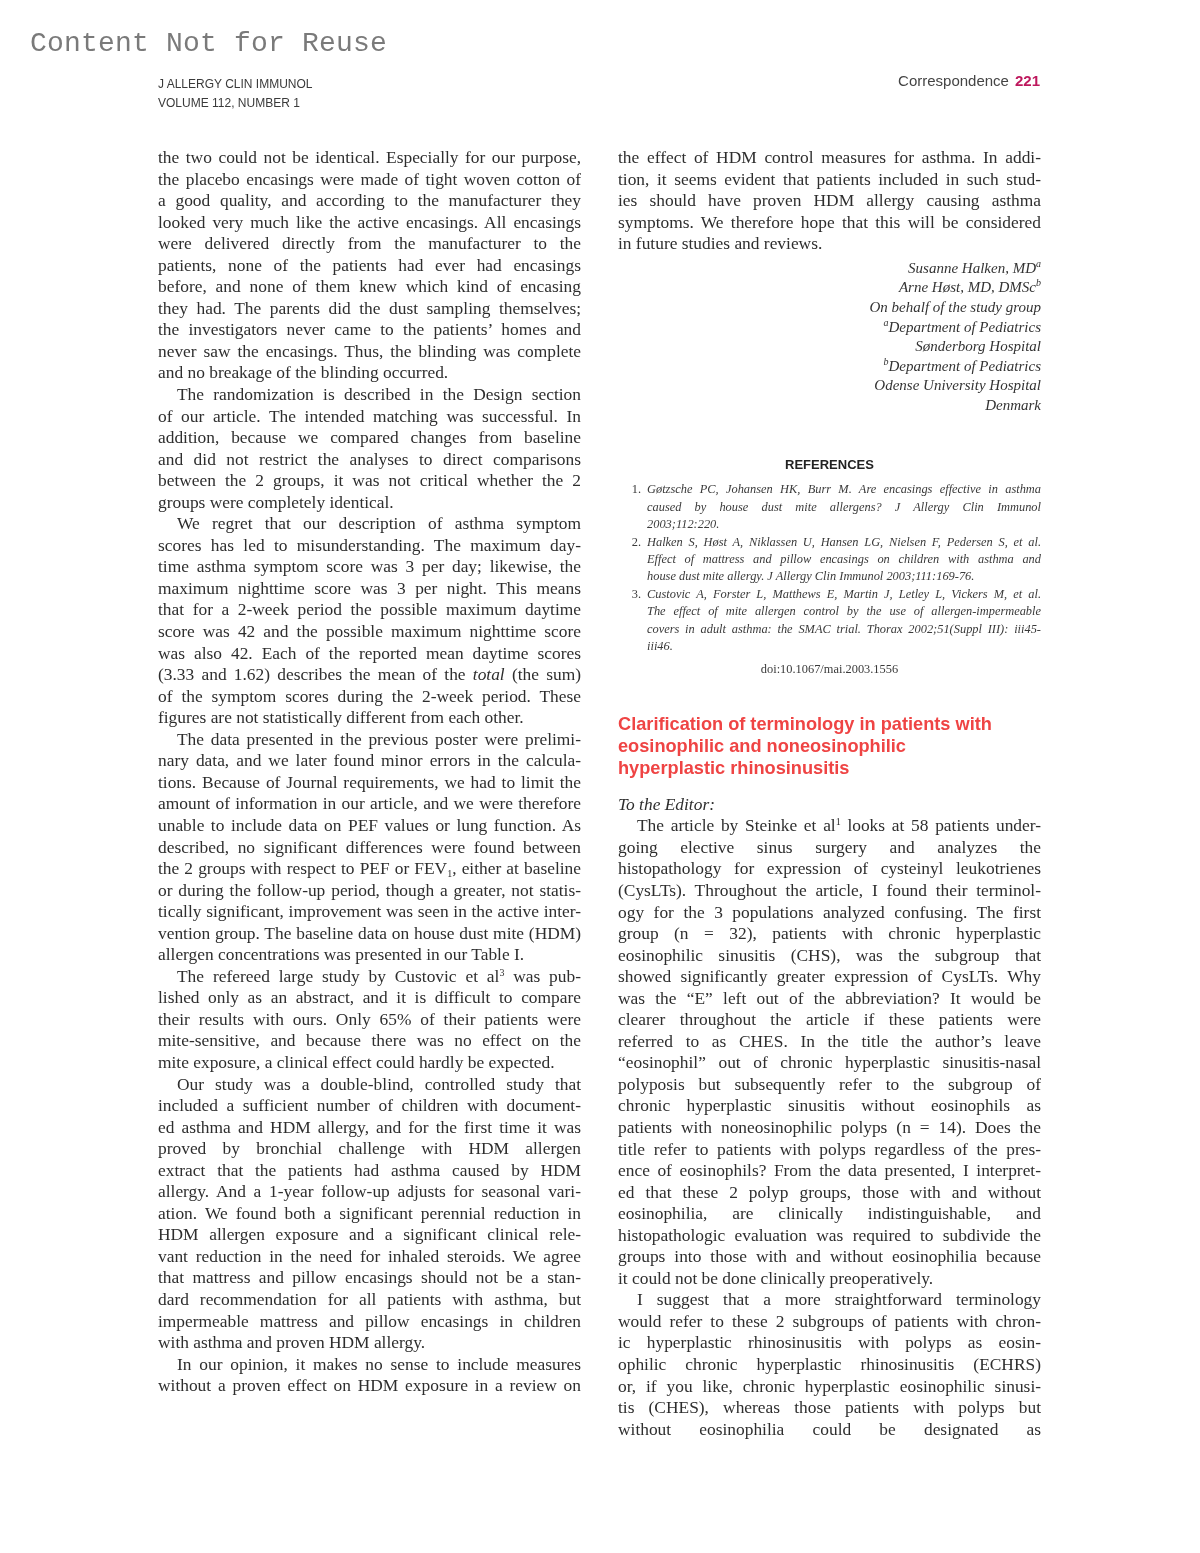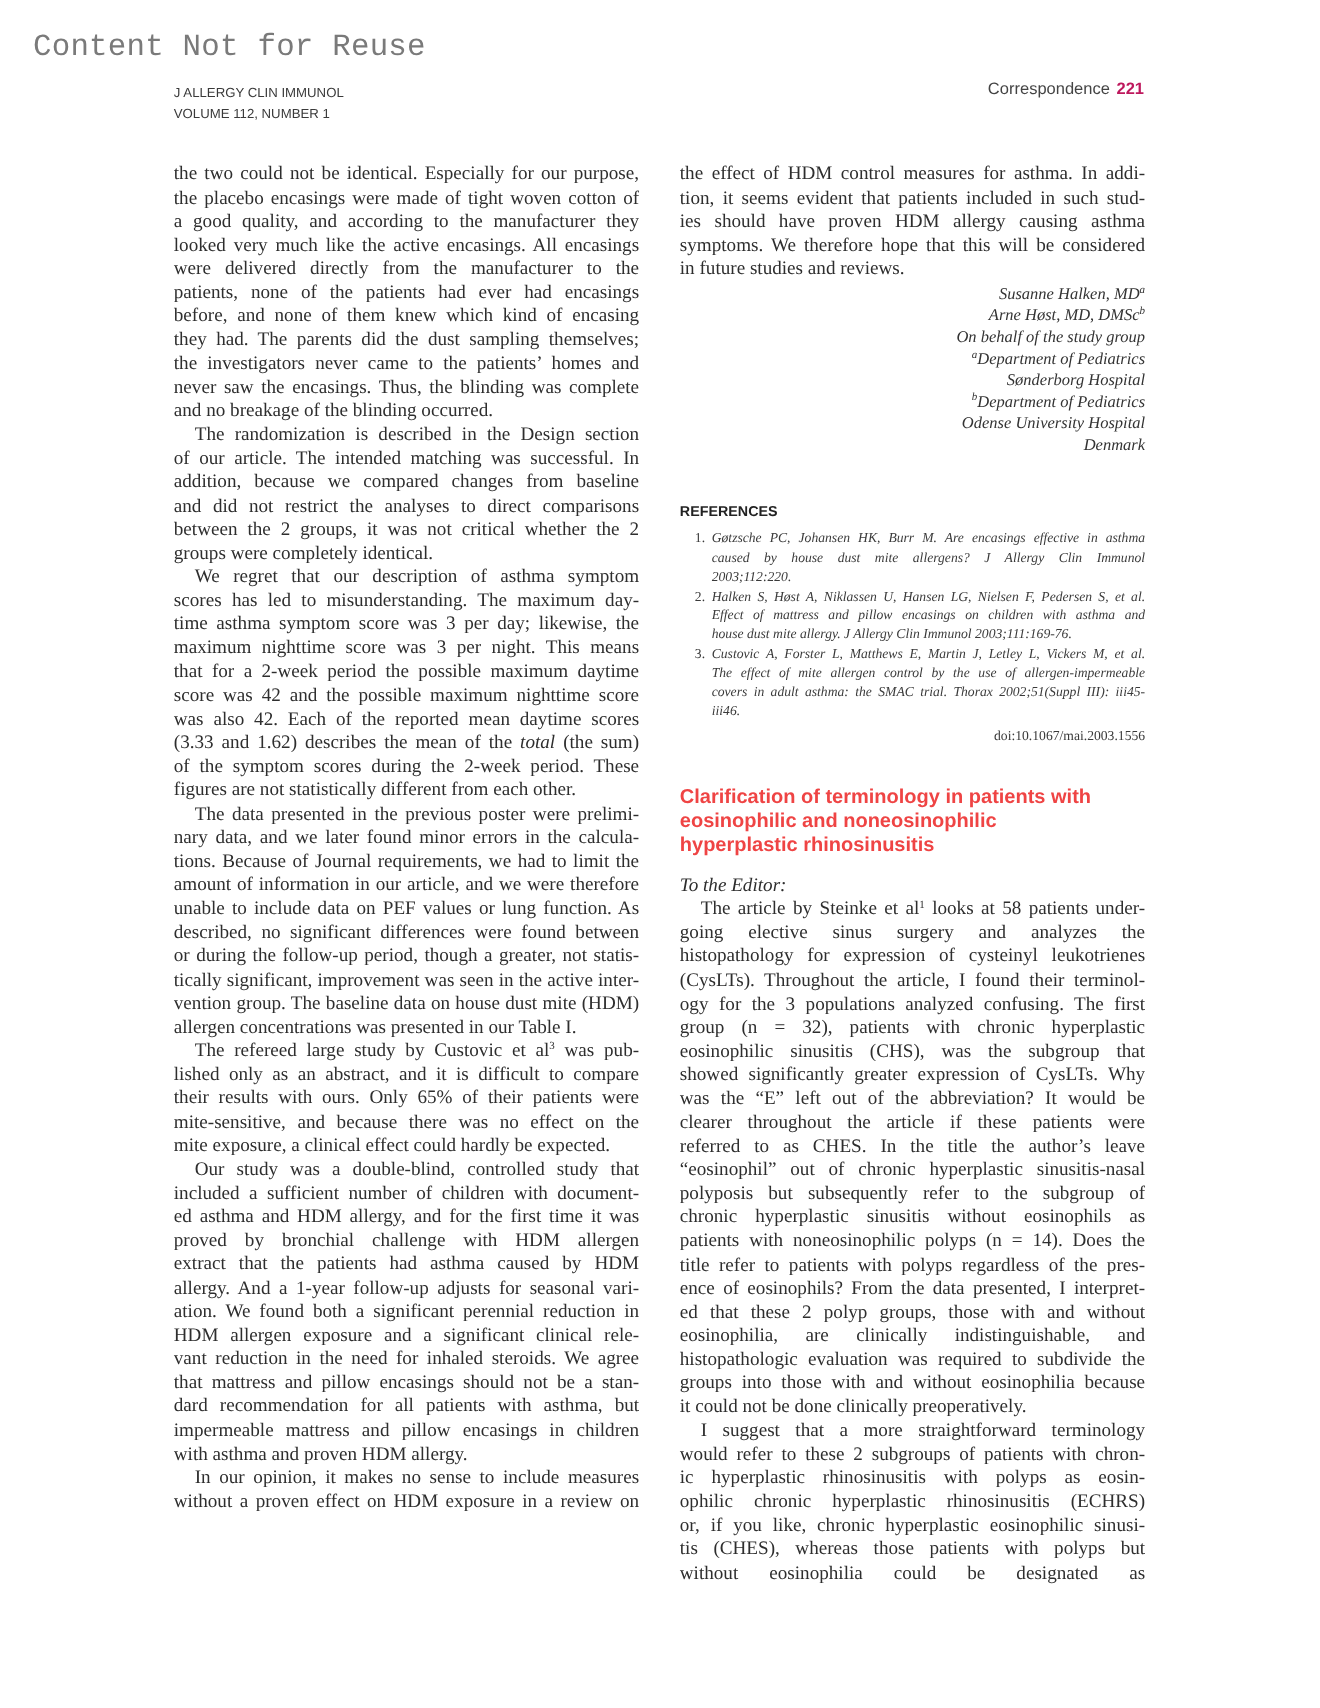--- a/index.html
+++ b/index.html
@@ -8,27 +8,27 @@
   .running-head-left { position: absolute; left: 158px; top: 75px; font-family: "Liberation Sans", sans-serif; font-size: 12px; line-height: 19px; color: #3a3a3a; }
   .running-head-right { position: absolute; right: 160px; top: 72px; font-family: "Liberation Sans", sans-serif; font-size: 15px; color: #444; }
   .running-head-right .pg { font-weight: bold; color: #be185d; margin-left: 6px; }
   .col { position: absolute; top: 147px; width: 423px; font-family: "Liberation Serif", serif; font-size: 17.4px; color: #2e2e2e; }
   .col-left { left: 158px; }
   .col-right { left: 618px; }
   .ln { display: block; height: 21.55px; line-height: 21.55px; white-space: nowrap; text-align: justify; text-align-last: justify; overflow: hidden; }
   .ln.last { text-align-last: left; }
   .ln.ind { padding-left: 19px; }
   .sig { display: block; text-align: right; font-style: italic; font-size: 15px; line-height: 19.6px; color: #333; }
-  .refs-head { font-family: "Liberation Sans", sans-serif; font-weight: bold; font-size: 13px; margin-top: 42px; margin-bottom: 9px; color: #222; }
+  .refs-head { font-family: "Liberation Sans", sans-serif; font-weight: bold; font-size: 13px; margin-top: 42px; margin-bottom: 9px; color: #222; text-align: center; }
   .ref { display: flex; font-size: 12.4px; line-height: 17.4px; color: #3a3a3a; }
   .ref .num { width: 23px; flex: none; text-align: right; padding-right: 6px; }
   .ref .body { flex: 1; }
   .ref .rl { display: block; white-space: nowrap; text-align: justify; text-align-last: justify; overflow: hidden; height: 17.4px; font-style: italic; }
   .ref .rl.last { text-align-last: left; }
-  .doi { text-align: right; font-size: 12.4px; line-height: 17px; margin-top: 6px; color: #3a3a3a; }
+  .doi { text-align: center; font-size: 12.4px; line-height: 17px; margin-top: 6px; color: #3a3a3a; }
   .art-title { font-family: "Liberation Sans", sans-serif; font-weight: bold; font-size: 18.2px; line-height: 21.8px; color: #ef4444; margin-top: 36px; }
   .to-editor { font-style: italic; margin-top: 14px; }
   sup { font-size: 10px; line-height: 0; vertical-align: 6px; }
   sub { font-size: 10px; line-height: 0; vertical-align: -3px; }
 </style>
 </head>
 <body>
 
 <div class="watermark">Content Not for Reuse</div>
 
@@ -68,20 +68,21 @@
       <span class="ln">was also 42. Each of the reported mean daytime scores</span>
       <span class="ln">(3.33 and 1.62) describes the mean of the <em>total</em> (the sum)</span>
       <span class="ln">of the symptom scores during the 2-week period. These</span>
       <span class="ln last">figures are not statistically different from each other.</span>
       <span class="ln ind">The data presented in the previous poster were prelimi-</span>
       <span class="ln">nary data, and we later found minor errors in the calcula-</span>
       <span class="ln">tions. Because of Journal requirements, we had to limit the</span>
       <span class="ln">amount of information in our article, and we were therefore</span>
       <span class="ln">unable to include data on PEF values or lung function. As</span>
       <span class="ln">described, no significant differences were found between</span>
+      <span class="ln">the 2 groups with respect to PEF or FEV<sub>1</sub>, either at baseline</span>
       <span class="ln">or during the follow-up period, though a greater, not statis-</span>
       <span class="ln">tically significant, improvement was seen in the active inter-</span>
       <span class="ln">vention group. The baseline data on house dust mite (HDM)</span>
       <span class="ln last">allergen concentrations was presented in our Table I.</span>
       <span class="ln ind">The refereed large study by Custovic et al<sup>3</sup> was pub-</span>
       <span class="ln">lished only as an abstract, and it is difficult to compare</span>
       <span class="ln">their results with ours. Only 65% of their patients were</span>
       <span class="ln">mite-sensitive, and because there was no effect on the</span>
       <span class="ln last">mite exposure, a clinical effect could hardly be expected.</span>
       <span class="ln ind">Our study was a double-blind, controlled study that</span>

